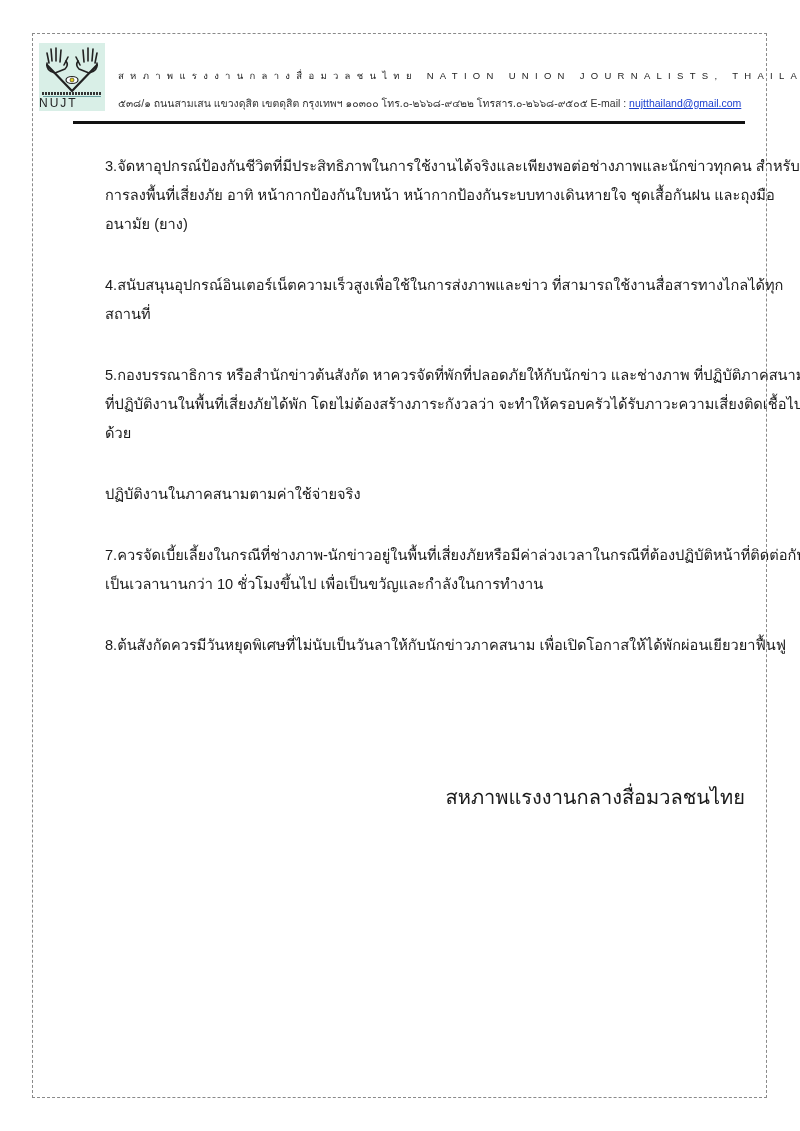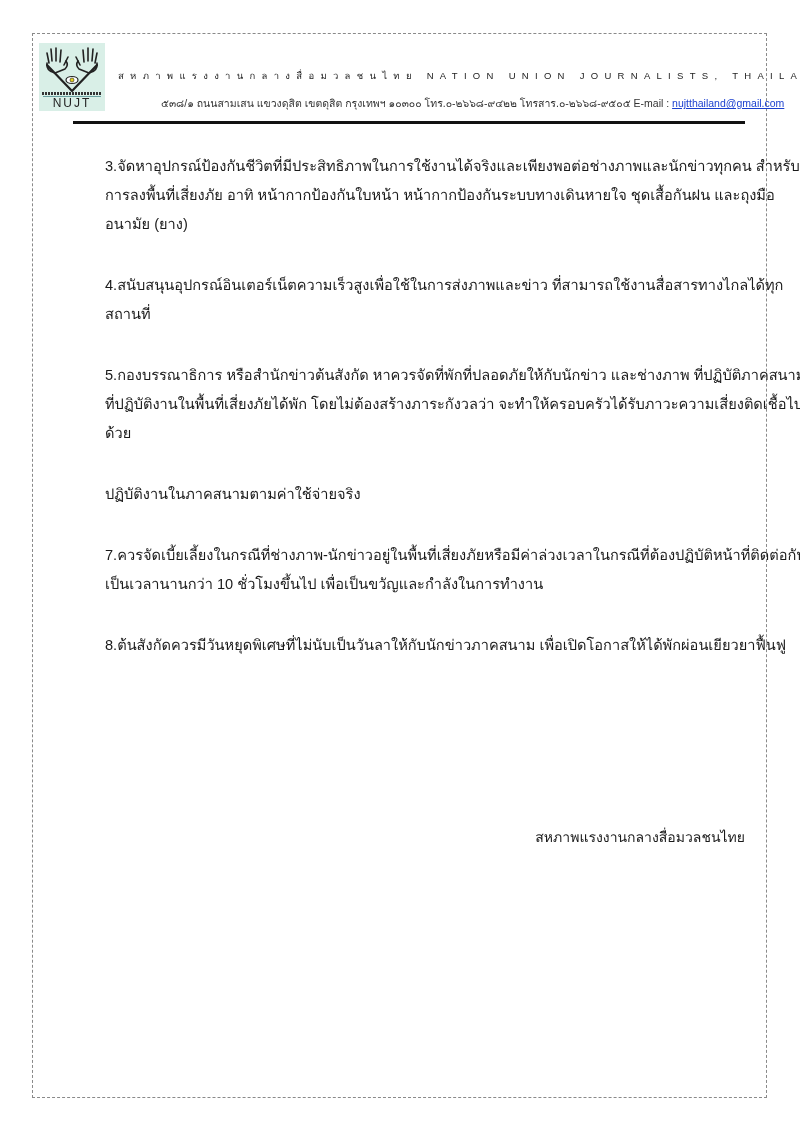--- a/index.html
+++ b/index.html
@@ -18,49 +18,48 @@
   }
   .logo svg { position: absolute; left: 0; top: 0; }
   .logo .logo-th {
     position: absolute; left: 3px; top: 49px; width: 60px; height: 3px;
     background: repeating-linear-gradient(90deg, #333 0 2px, transparent 2px 3px);
   }
   .logo .logo-sub {
     position: absolute; left: 4px; top: 53px; width: 58px; height: 1px; background: #6aa0a0;
   }
   .logo .logo-text {
-    position: absolute; left: 0; top: 54px; width: 66px; text-align: center;
+    position: absolute; left: 0; top: 54px; width: 66px; text-align: left;
     font-family: "Liberation Sans", sans-serif; font-size: 12px; letter-spacing: 2px;
     color: #222; line-height: 12px;
   }
   .hdr-title {
     position: absolute; left: 118px; top: 68px; font-size: 9.5px;
     letter-spacing: 6.3px; color: #222; white-space: nowrap;
     font-family: "Liberation Sans", sans-serif;
   }
   .hdr-address {
     position: absolute; left: 118px; top: 95px; font-size: 10.5px; color: #333;
-    white-space: nowrap; font-family: "Liberation Sans", sans-serif; margin-left: 43px;
+    white-space: nowrap; font-family: "Liberation Sans", sans-serif;
   }
   .hdr-address a { color: #1a3fcf; text-decoration: underline; }
   .hdr-rule {
     position: absolute; left: 73px; top: 121px; width: 672px; height: 3px; background: #111;
   }
   .body-text {
     position: absolute; left: 105px; top: 152px; width: 650px;
     font-family: Liberation Sans, sans-serif; font-size: 14.6px; line-height: 29px;
     color: #1a1a1a;
   }
   .para { margin: 0 0 32px 0; }
   .para span { display: block; white-space: nowrap; }
   .signature {
     position: absolute; right: 55px; top: 783px; text-align: right;
-    font-family: "Liberation Sans", sans-serif; font-size: 14px; line-height: 29px;
+    font-family: "Liberation Sans", sans-serif; font-size: 20px; line-height: 29px;
     color: #1a1a1a;
-    margin-top: 40px;
   }
 </style>
 </head>
 <body>
 
 <div class="frame"></div>
 
 <div class="logo">
   <svg width="66" height="50" viewBox="0 0 66 50">
     <g fill="none" stroke="#222" stroke-width="1.6" stroke-linejoin="round" stroke-linecap="round">

